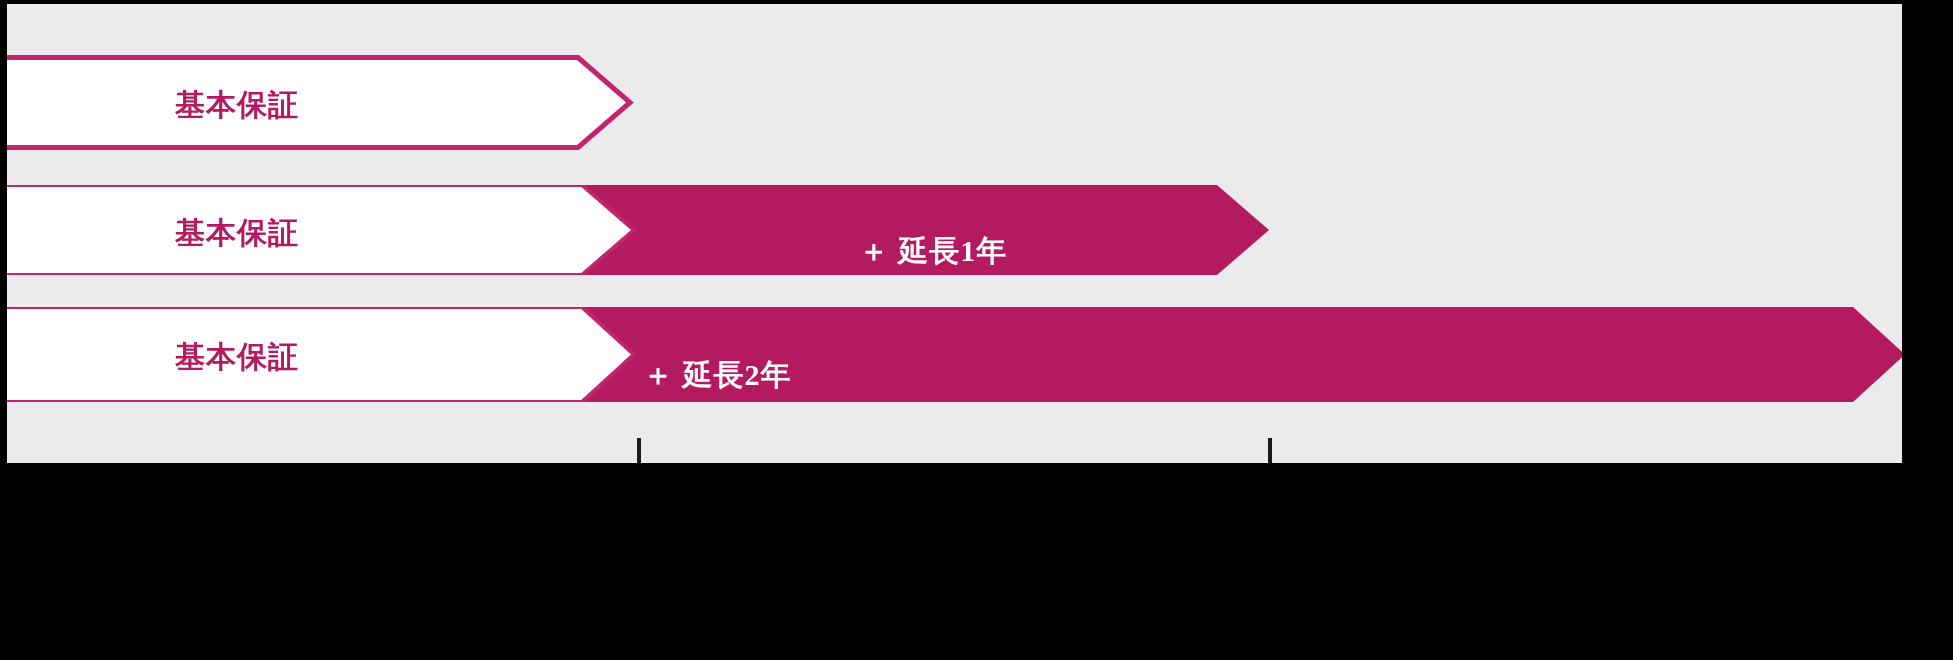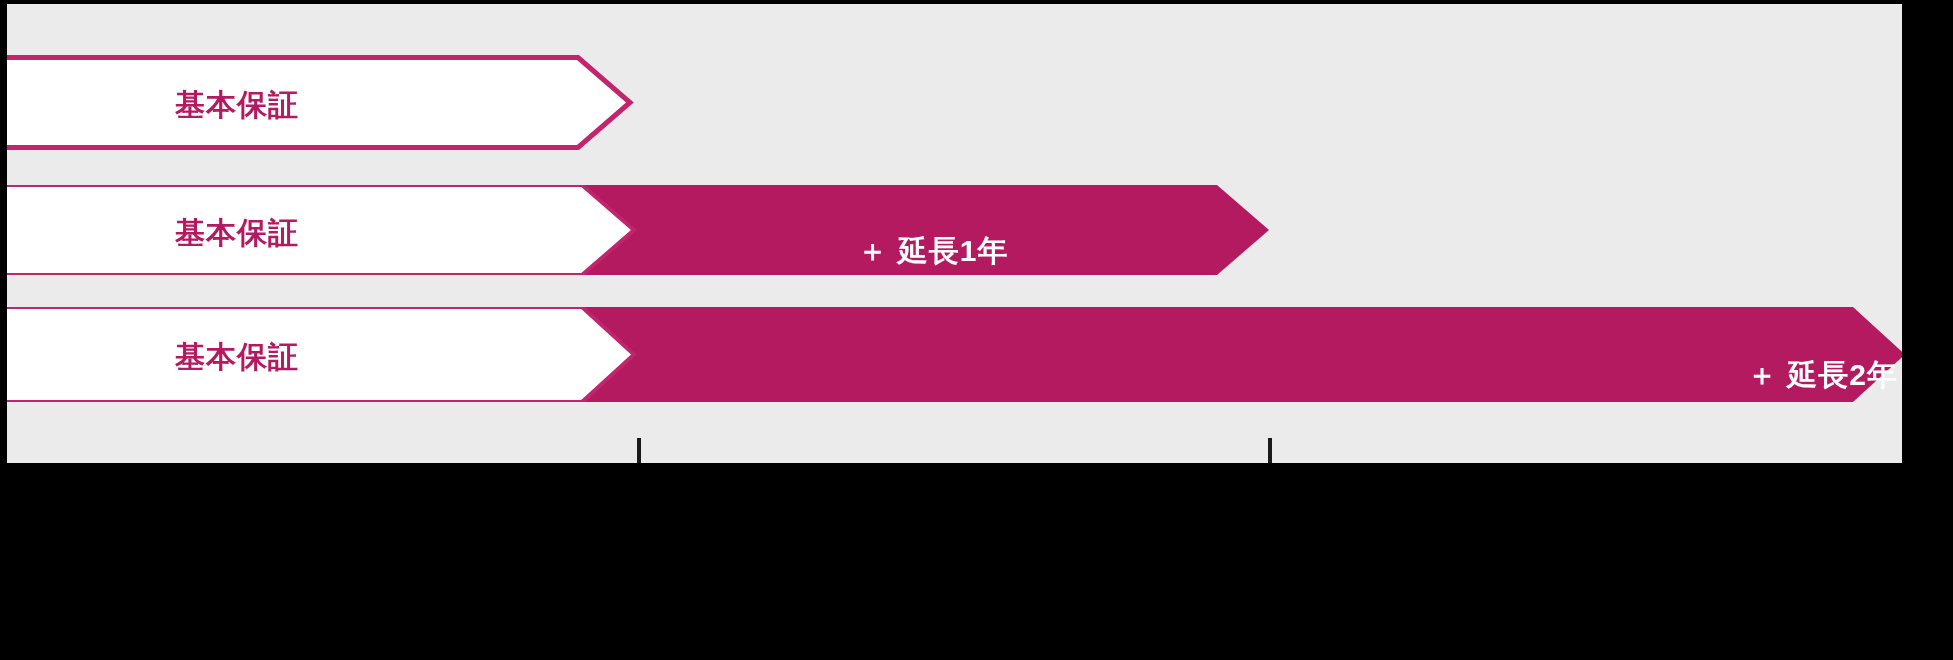--- a/index.html
+++ b/index.html
@@ -6,21 +6,21 @@
     margin: 0;
     padding: 0;
     background: #000000;
   }
   #stage {
     position: relative;
     width: 1953px;
     height: 660px;
     background: #d946ef;
     overflow: hidden;
-    font-family: Liberation Sans, sans-serif;
+    font-family: Liberation Serif, serif;
   }
   
   #canvas {
     position: absolute;
     left: 7px;
     top: 4px;
     width: 1895px;
     height: 459px;
     background: #ebebeb;
   }
@@ -102,21 +102,21 @@
       <div class="label label-basic" style="left:168px; top:28px;">基本保証</div>
       <div class="label label-ext" style="left:636px; top:26px; width:580px; text-align:center;">＋ 延長1年</div>
     </div>
 
     <div class="row" id="row3">
       <svg class="bar-svg" width="1905" height="95" viewBox="0 0 1905 95">
         <polygon points="400,0 1846,0 1898,47.5 1846,95 400,95" fill="#b31a5f"></polygon>
         <polygon points="-20,0 575,0 627,47.5 575,95 -20,95" fill="#ffffff" stroke="#c2246d" stroke-width="4" stroke-linejoin="miter"></polygon>
       </svg>
       <div class="label label-basic" style="left:168px; top:30px;">基本保証</div>
-      <div class="label label-ext" style="left:636px; top:28px; width:1255px; text-align:right;">＋ 延長2年</div>
+      <div class="label label-ext" style="left:636px; top:28px; width:1255px; text-align:left;">＋ 延長2年</div>
     </div>
 
     <div class="tick" style="left:630px; top:434px; height:29px;"></div>
     <div class="tick" style="left:1261px; top:434px; height:29px;"></div>
 
   </div>
 
   <div class="bar-black" style="left:0; top:0; width:1953px; height:4px;"></div>
   <div class="bar-black" style="left:0; top:0; width:7px; height:660px;"></div>
   <div class="bar-black" style="left:1902px; top:0; width:51px; height:660px;"></div>

